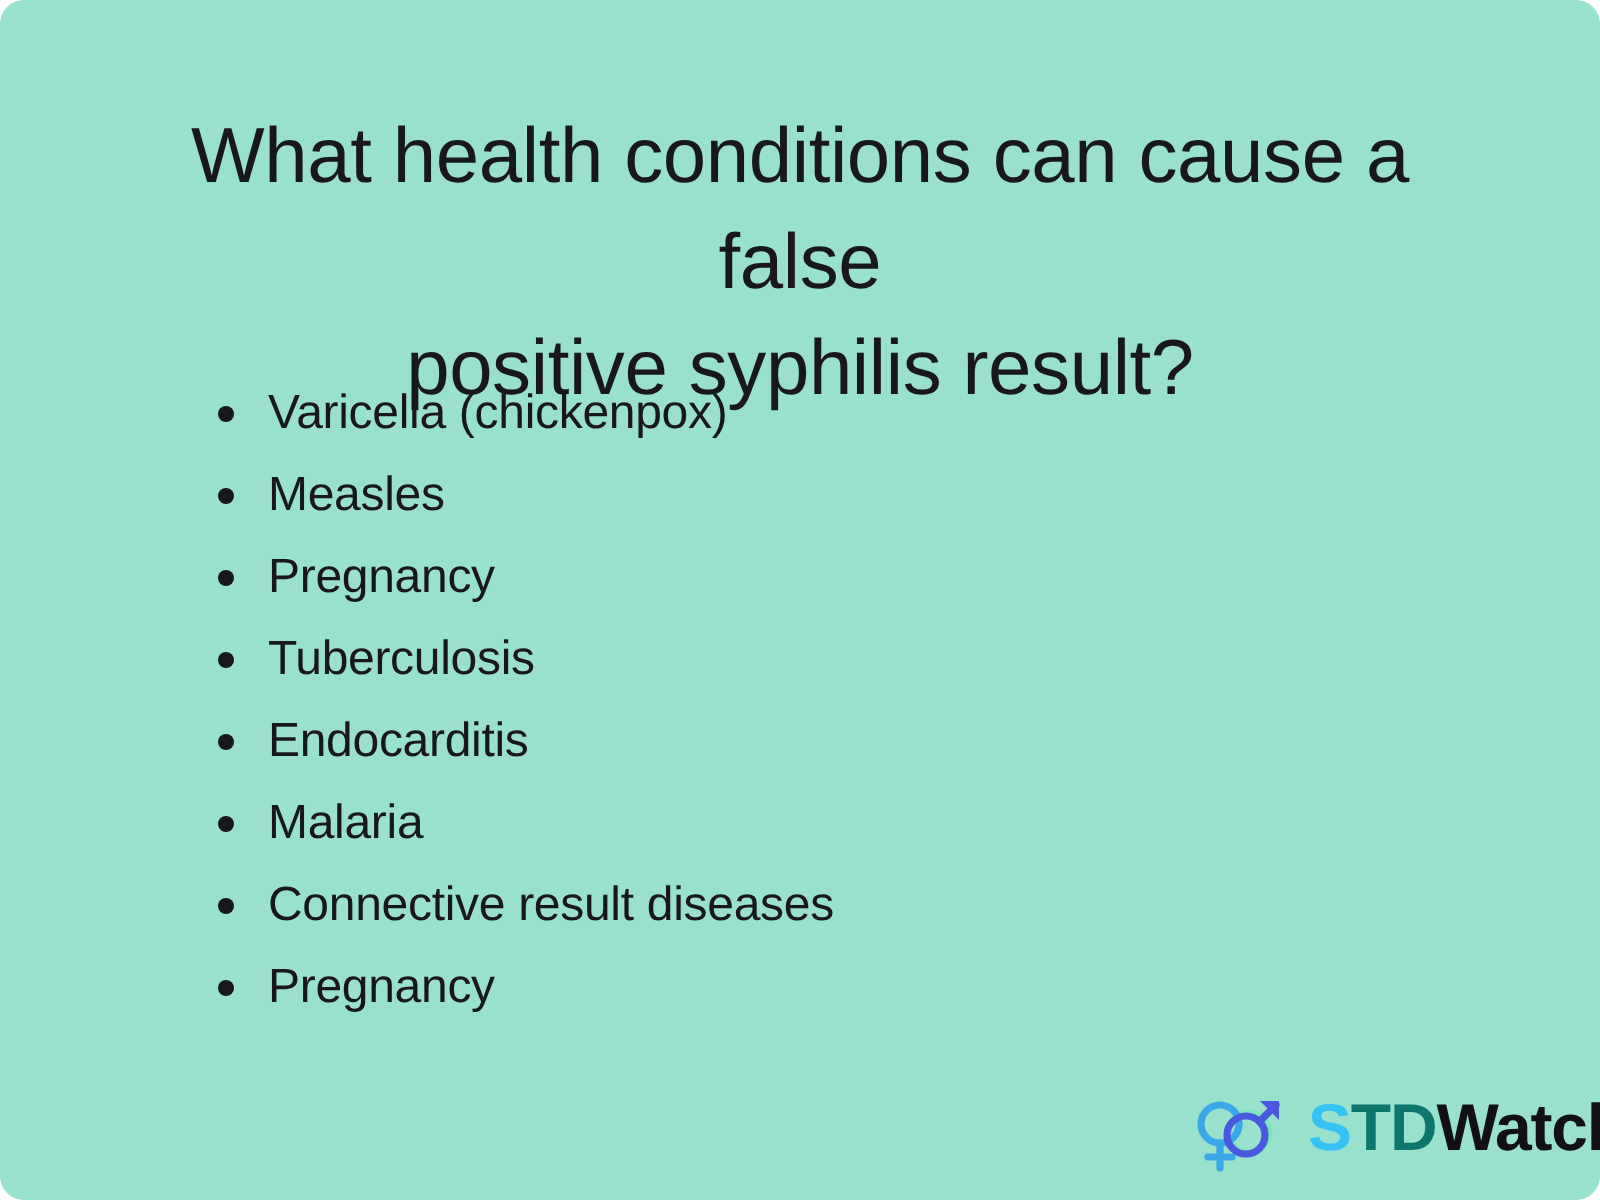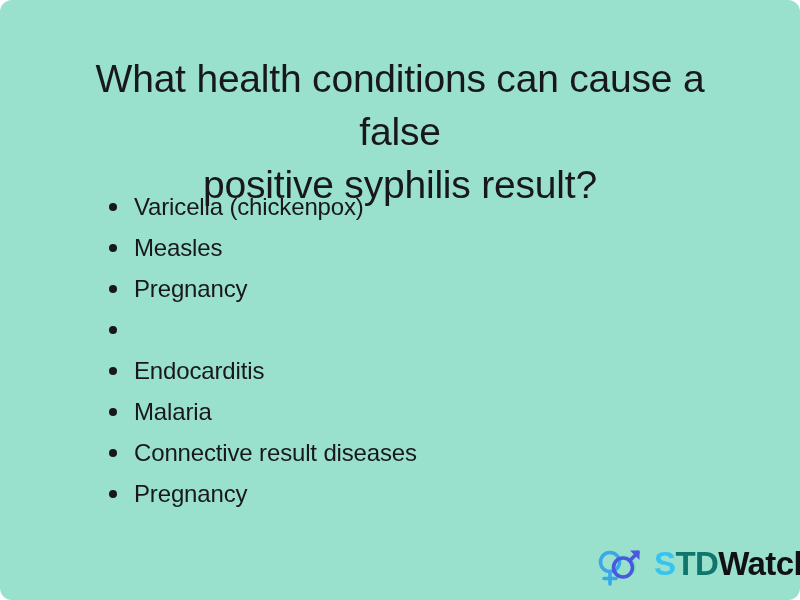--- a/index.html
+++ b/index.html
@@ -121,20 +121,21 @@
     <li>
       <span class="bullet-dot"></span>
       <span>Measles</span>
     </li>
     <li>
       <span class="bullet-dot"></span>
       <span>Pregnancy</span>
     </li>
     <li>
       <span class="bullet-dot"></span>
+      <span>Tuberculosis</span>
     </li>
     <li>
       <span class="bullet-dot"></span>
       <span>Endocarditis</span>
     </li>
     <li>
       <span class="bullet-dot"></span>
       <span>Malaria</span>
     </li>
     <li>

